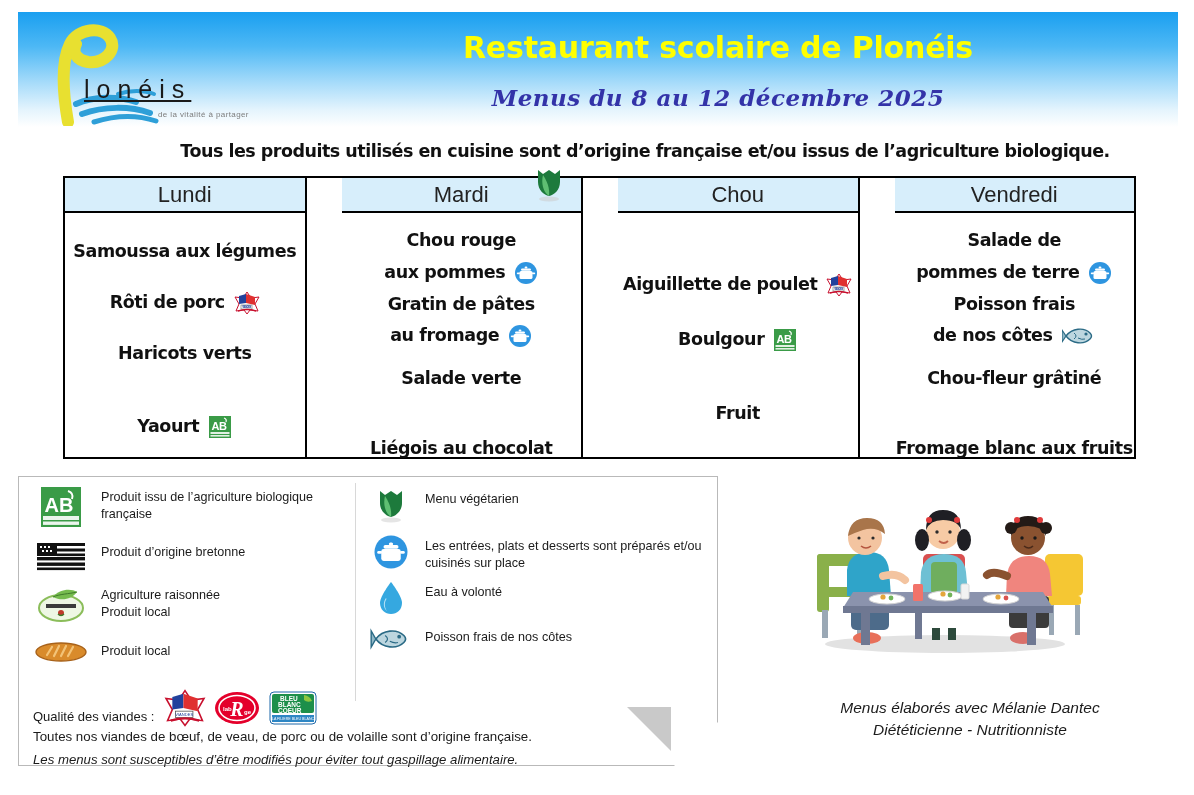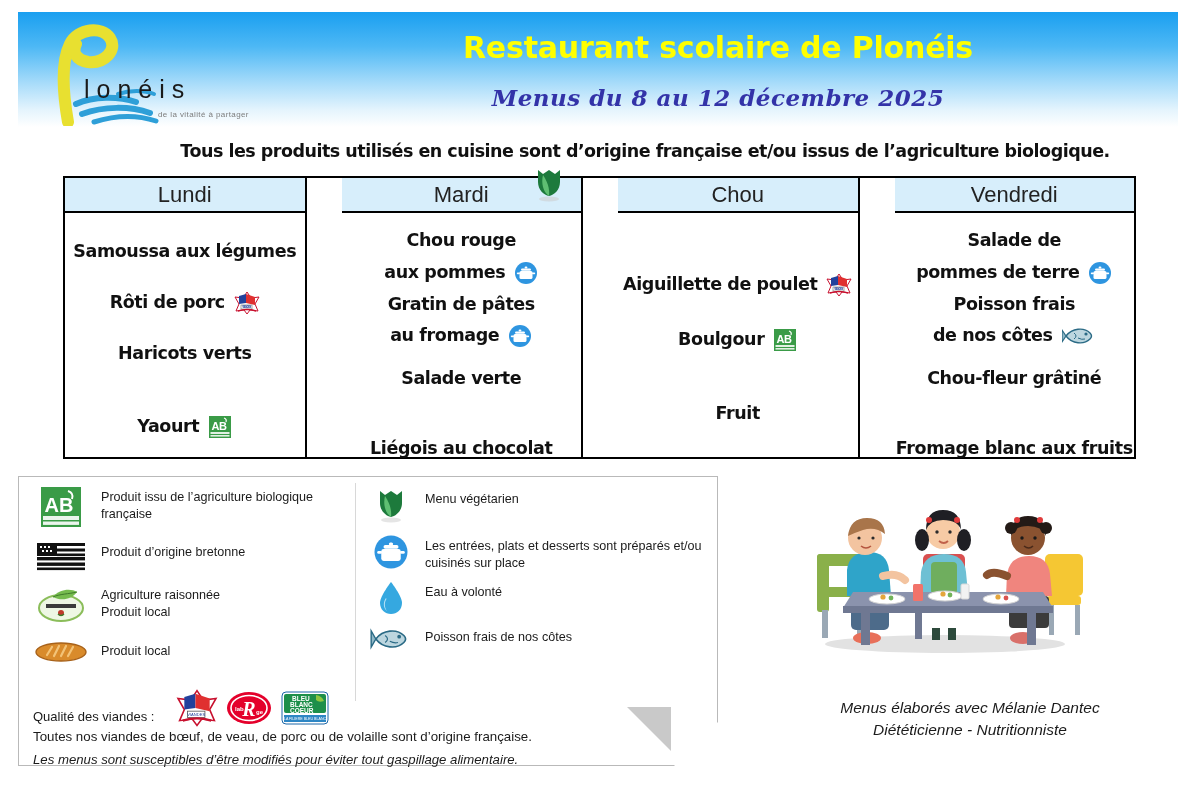--- a/index.html
+++ b/index.html
@@ -26,20 +26,21 @@
     width: 250px; height: 108px;
   }
   .logo-word {
     position: absolute;
     left: 52px; top: 57px;
     font-size: 25px;
     letter-spacing: 7px;
     color: #1a1a1a;
     font-family: "Liberation Sans", sans-serif;
     font-weight: 400;
+    text-decoration: underline;
   }
   .logo-tag {
     position: absolute;
     left: 126px; top: 92px;
     font-size: 8px;
     letter-spacing: 0.4px;
     color: #7d7d7d;
   }
   .header-title {
     position: absolute;
@@ -179,21 +180,21 @@
   .leg-text {
     font-size: 12.6px;
     color: #1b1b1b;
     line-height: 1.32;
     padding-top: 4px;
     font-family: "Liberation Sans", sans-serif;
   }
 
   .quality-block { position: absolute; left: 14px; top: 228px; width: 670px; }
   .quality-row1 {
-    display: flex; align-items: center; gap: 16px;
+    display: flex; align-items: center; gap: 4px;
     font-size: 13px; color: #1b1b1b;
   }
   .quality-logos { display: flex; align-items: center; gap: 8px; margin-left: 6px; margin-top: -16px; }
   .quality-line {
     font-size: 13.3px; color: #1b1b1b; margin-top: 2px;
     font-family: "Liberation Sans", sans-serif;
   }
   .quality-italic {
     font-size: 13.2px; color: #1b1b1b; font-style: italic; margin-top: 8px;
     font-family: "Liberation Sans", sans-serif;

